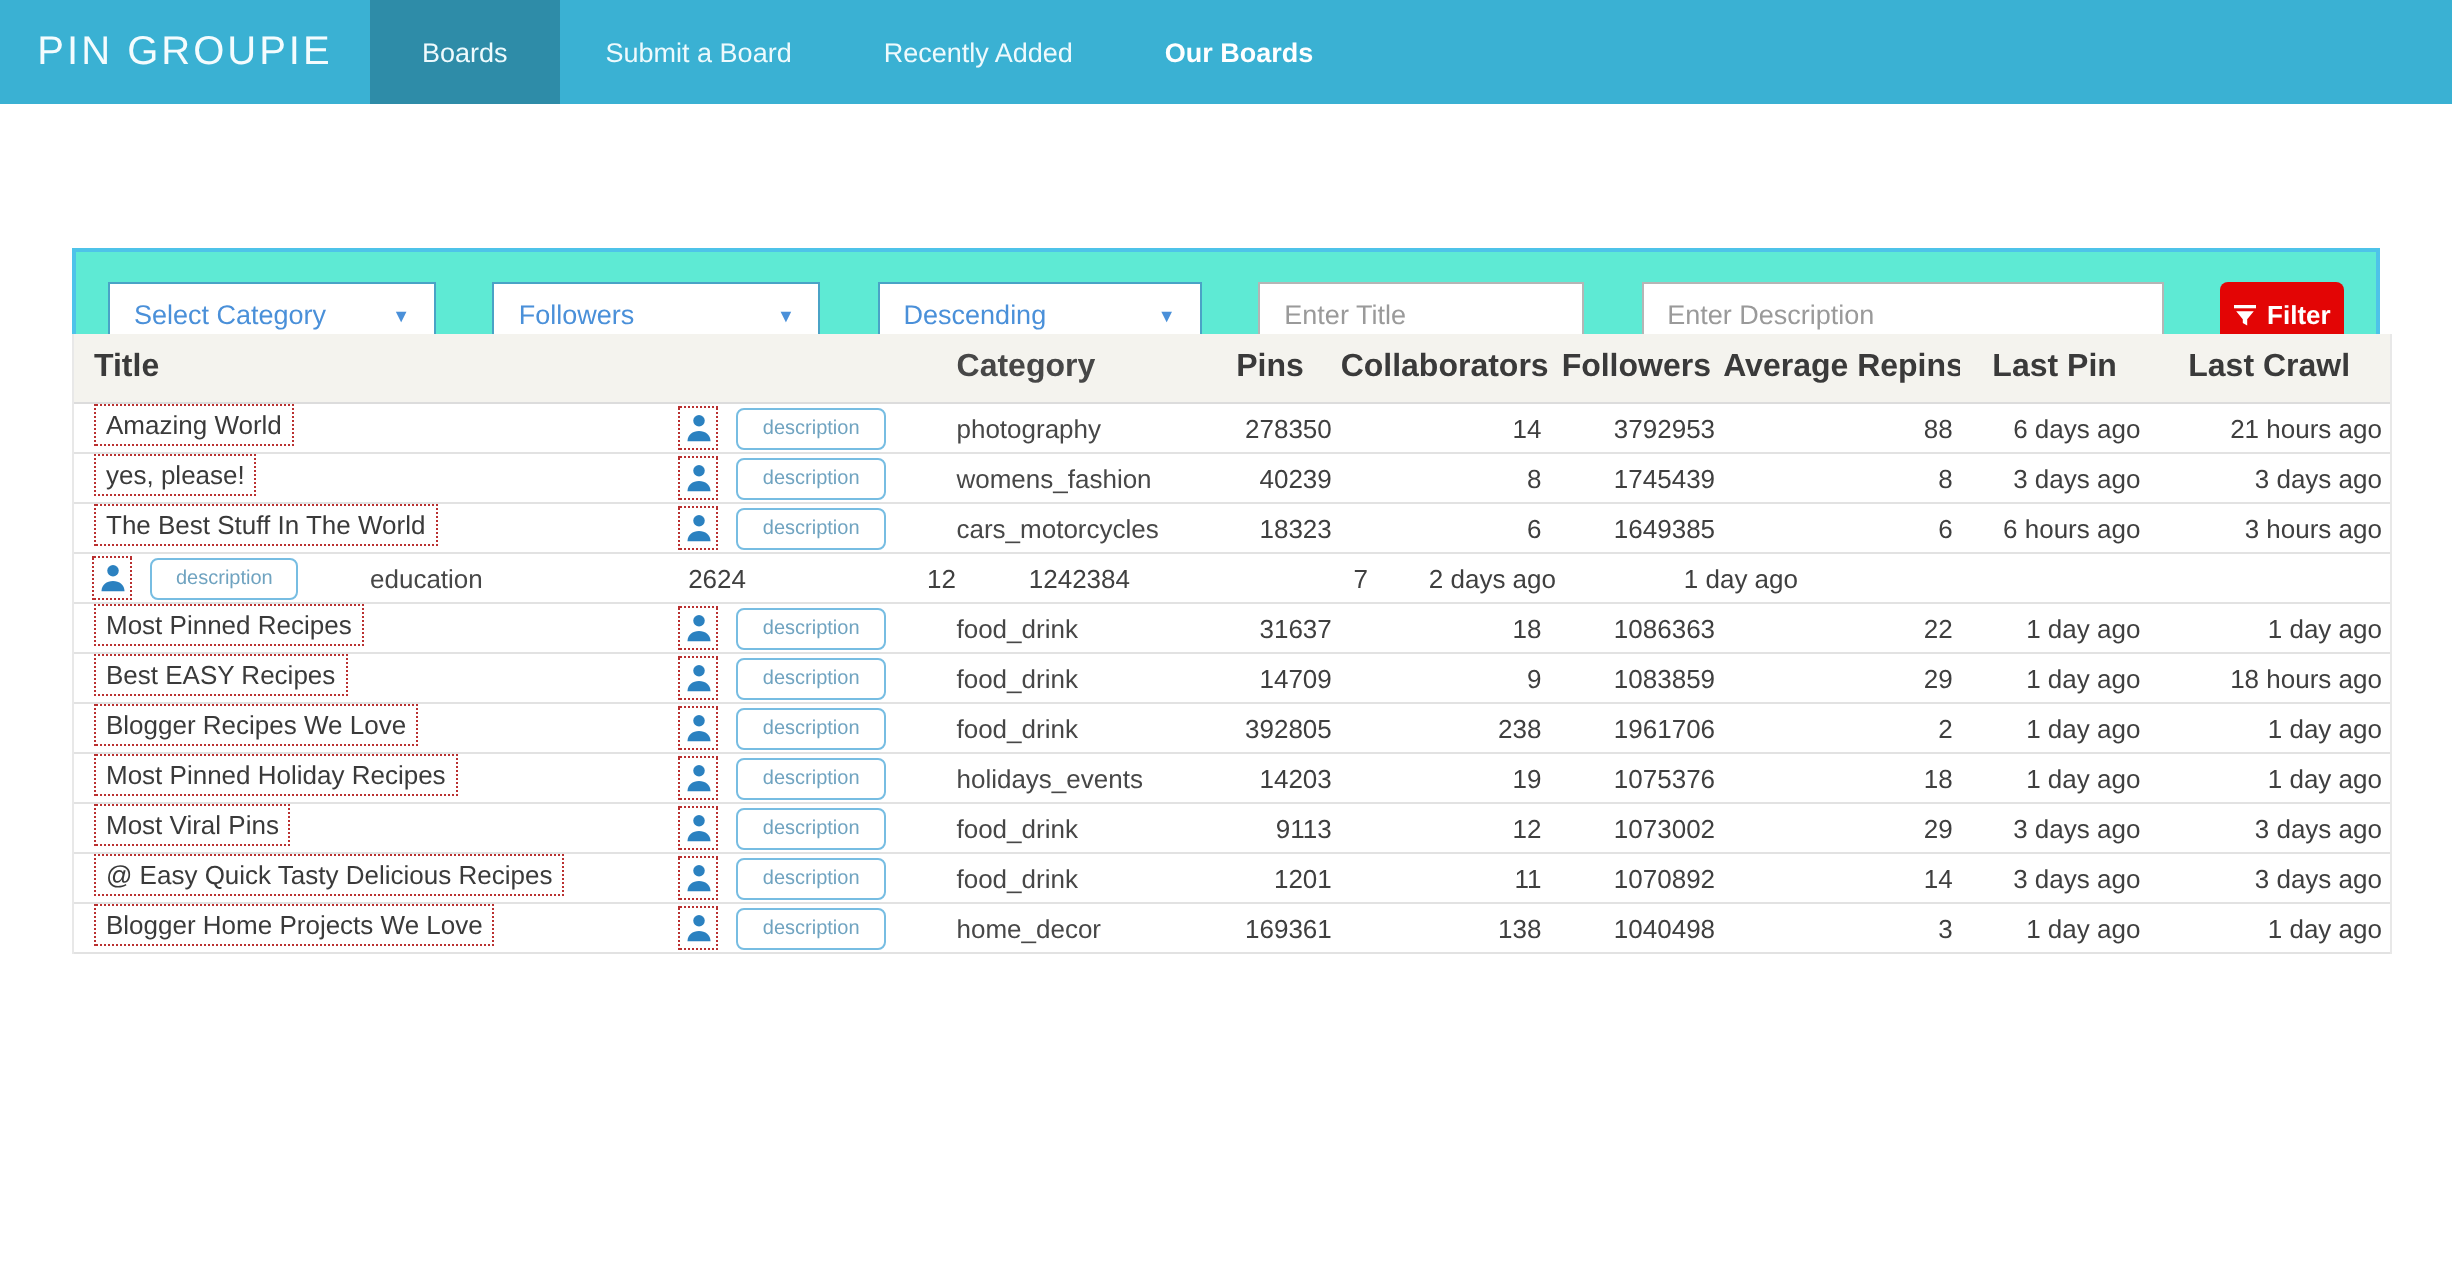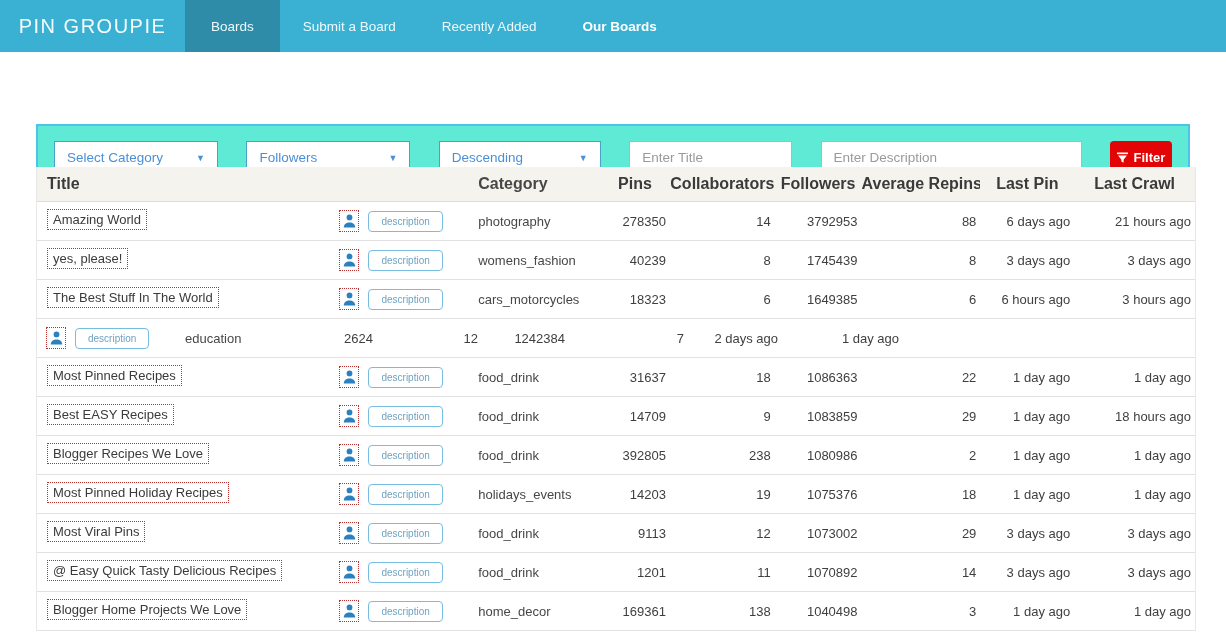--- a/index.html
+++ b/index.html
@@ -31,21 +31,21 @@
   .filter-btn { width: 62px; height: 33px; background: #e30505; color: #fff; border: none;
     border-radius: 4px; font-size: 13px; font-weight: bold; display: flex; align-items: center;
     justify-content: center; gap: 6px; cursor: pointer;
     font-family: "Liberation Sans", sans-serif; }
 
   
   .board-table { position: absolute; left: 36px; top: 167px; width: 1160px;
     border-left: 1px solid #e8e8e8; border-right: 1px solid #e8e8e8; }
   .thead { height: 35px; background: #f4f3ee; display: flex; align-items: center;
     font-weight: bold; font-size: 16px; color: #3a3a3a; border-bottom: 1px solid #dcdcdc; }
-  .trow { height: 39px; display: flex; align-items: center; background: #fff;
+  .trow { height: 25px; display: flex; align-items: center; background: #fff;
     border-bottom: 1px solid #e2e2e2; font-size: 13px; color: #3f3f3f; }
   .cell { overflow: hidden; white-space: nowrap; }
   .c-title { width: 294px; padding-left: 10px; }
   .c-icon { width: 38px; display: flex; justify-content: center; }
   .c-desc { width: 102px; }
   .c-cat { width: 130px; padding-left: 8px; color: #474747; }
   .c-num { text-align: right; padding-right: 4px; }
   .c-pins { width: 70px; }
   .c-collab { width: 105px; }
   .c-foll { width: 87px; }
@@ -263,21 +263,21 @@
           <path d="M0.8 14.6c0-3.4 2.8-5.5 6.2-5.5s6.2 2.1 6.2 5.5z"></path>
         </svg>
       </span>
     </div>
     <div class="cell c-desc">
       <button class="desc-btn">description</button>
     </div>
     <div class="cell c-cat">food_drink</div>
     <div class="cell c-num c-pins">392805</div>
     <div class="cell c-num c-collab">238</div>
-    <div class="cell c-num c-foll">1080986</div>
+    <div class="cell c-num c-foll">1961706</div>
     <div class="cell c-num c-repins">2</div>
     <div class="cell c-num c-lastpin">1 day ago</div>
     <div class="cell c-num c-lastcrawl">1 day ago</div>
   </div>
 
   <div class="trow">
     <div class="cell c-title">
       <span class="title-box">Most Pinned Holiday Recipes</span>
     </div>
     <div class="cell c-icon">

